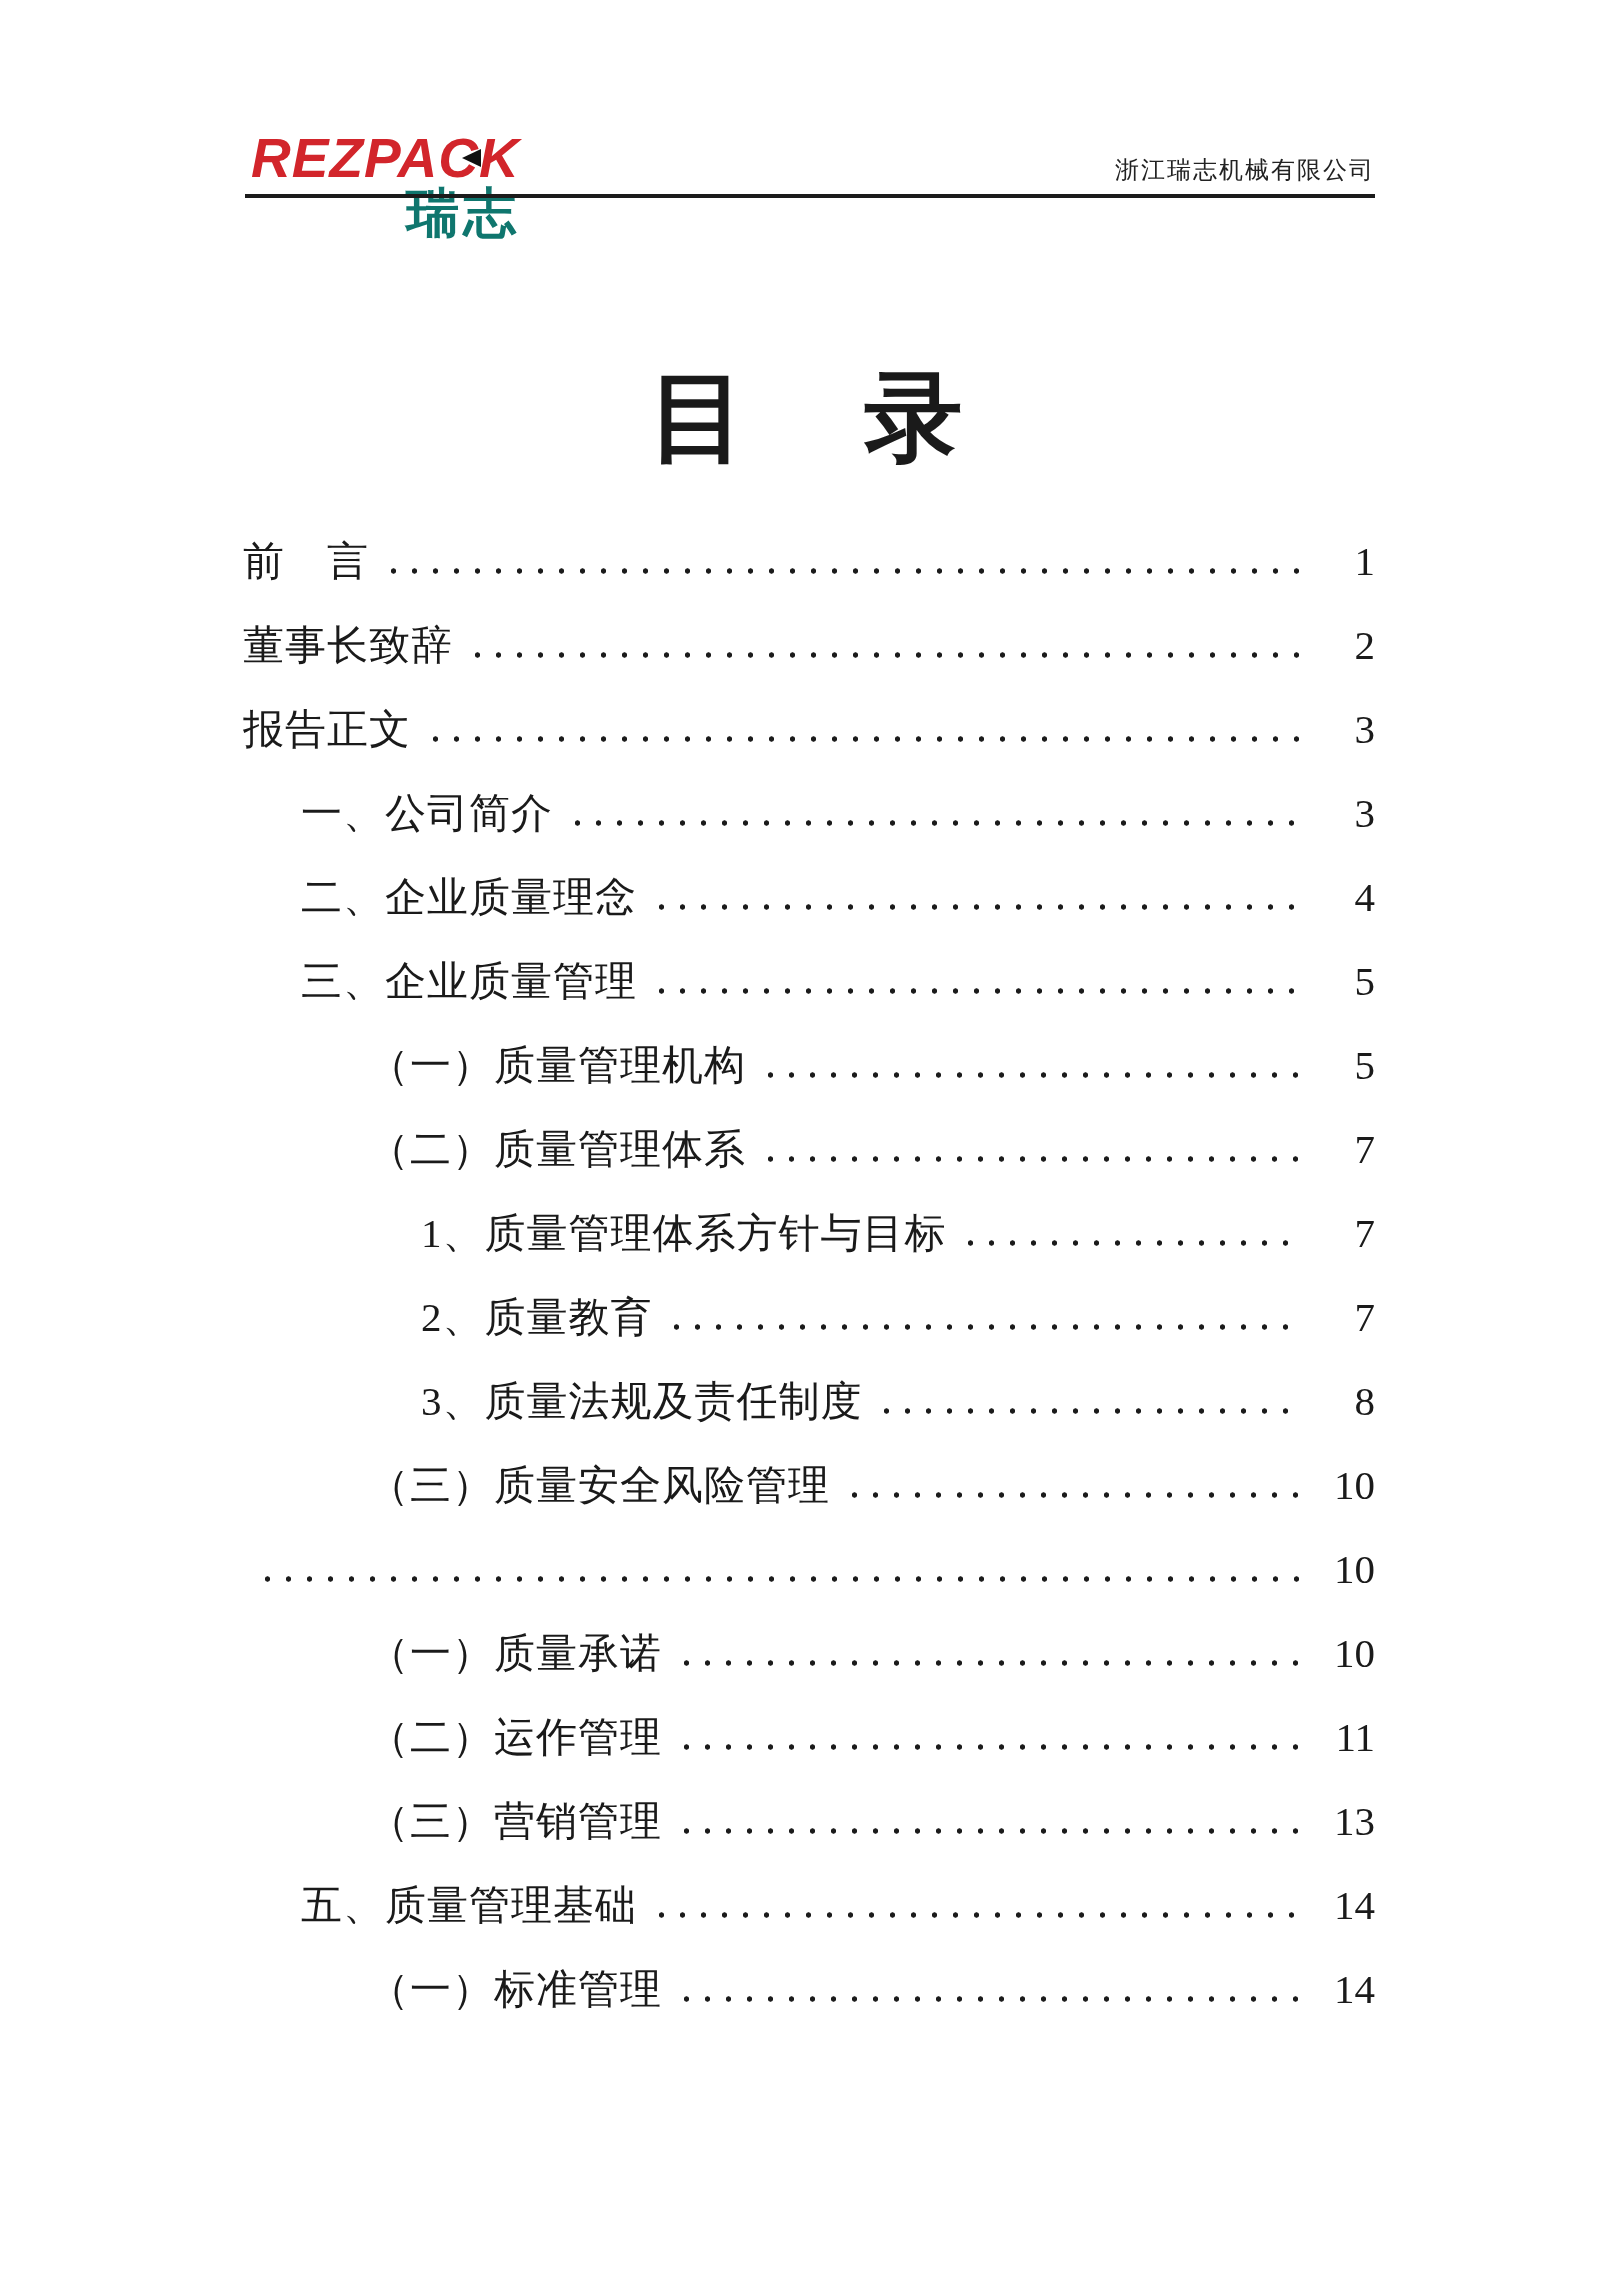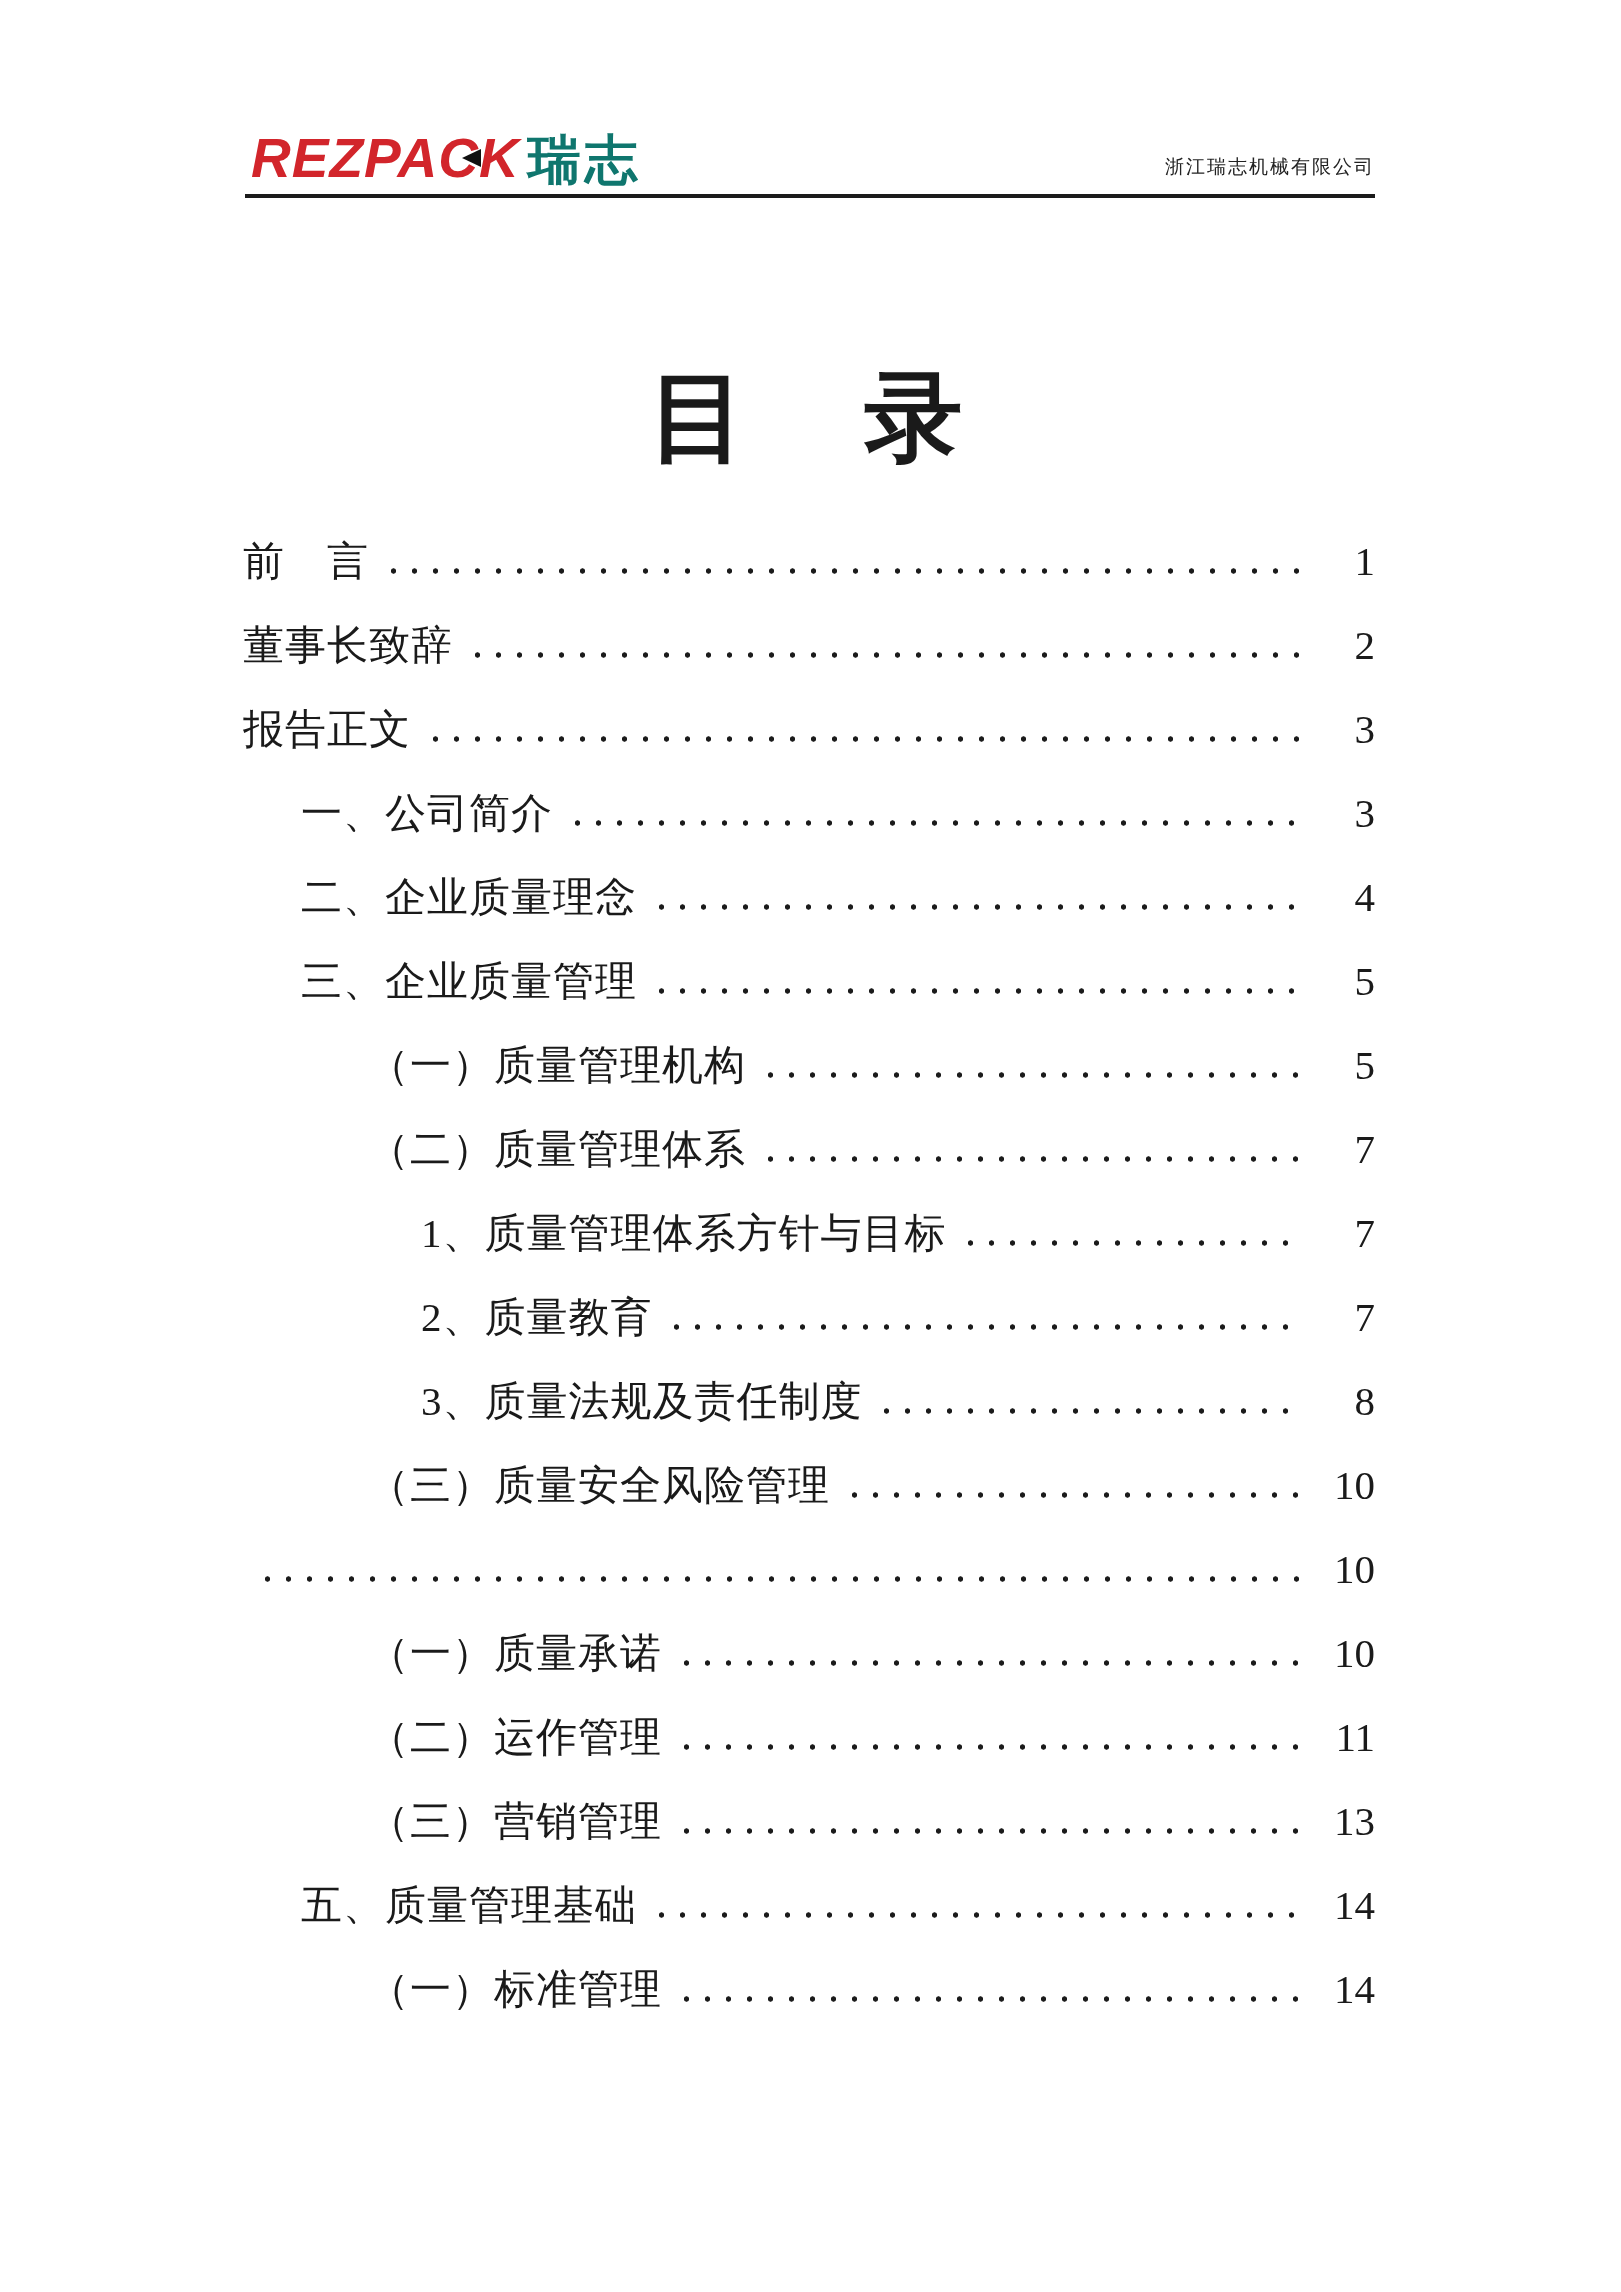--- a/index.html
+++ b/index.html
@@ -8,21 +8,21 @@
     width:1621px;height:2293px;
     background:#ffffff;
     overflow:hidden;
     font-family:"Liberation Serif","DejaVu Serif",serif;
     color:#1a1a1a;
   }
 
   
   .logo{
     position:absolute;left:251px;top:131px;
-    display:flex;align-items:flex-end;white-space:nowrap;
+    display:flex;align-items:flex-end;white-space:nowrap;flex-direction:column;
   }
   .logo-en{
     font-family:"Liberation Sans","DejaVu Sans",sans-serif;
     font-weight:800;font-style:italic;
     font-size:55px;line-height:1;letter-spacing:1px;
   }
   .logo-c{position:relative;display:inline-block;}
   .logo-tri{
     position:absolute;right:-2px;top:50%;
     width:0;height:0;margin-top:-9.8px;
@@ -31,21 +31,21 @@
     border-right:19.6px solid #111111;
   }
   .logo-cn{
     font-family:"Liberation Sans","DejaVu Sans",sans-serif;
     font-weight:800;
     font-size:53px;line-height:1;
     color:#0f766e;margin-left:7.8px;letter-spacing:3.9px;
   }
   .company-name{
     position:absolute;right:246px;top:157px;
-    font-size:19px;line-height:1.1;letter-spacing:2px;
+    font-size:24px;line-height:1.1;letter-spacing:2px;
     color:#222222;white-space:nowrap;
   }
   .header-rule{
     position:absolute;left:245px;top:194px;
     width:1130px;height:3.9px;background:#1b1b1b;
   }
 
   
   .doc-title{
     position:absolute;left:0;top:369px;width:100%;

